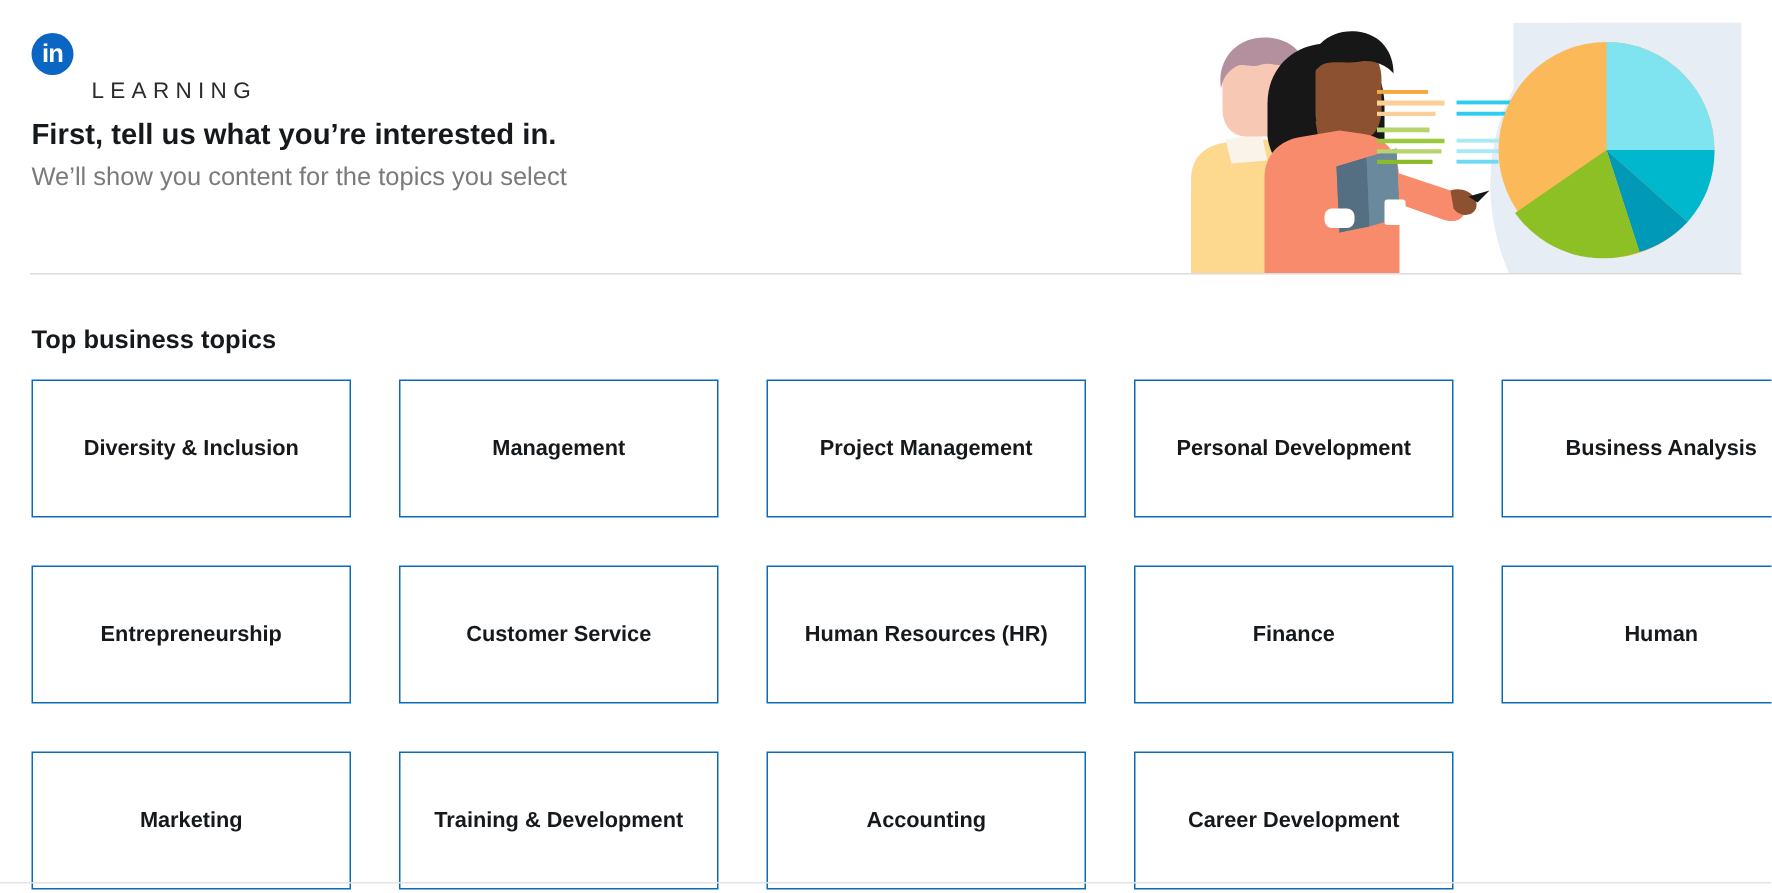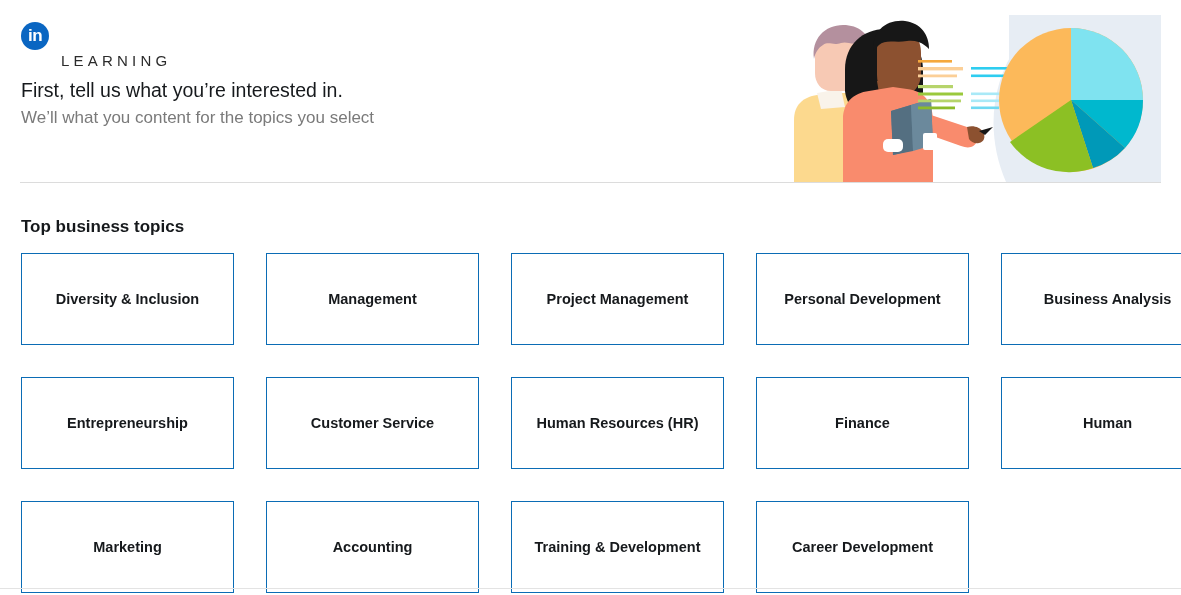--- a/index.html
+++ b/index.html
@@ -74,21 +74,21 @@
   }
 
   .headline-block {
     position: absolute;
     left: 21px;
     top: 78px;
     z-index: 5;
   }
   .headline {
     font-size: 19.5px;
-    font-weight: normal;
+    font-weight: bold;
     color: #16191c;
     line-height: 1.3;
     margin: 0;
     white-space: nowrap;
   }
   .subhead {
     font-size: 17px;
     color: #7a7a7a;
     line-height: 1.35;
     margin: 4px 0 0 0;
@@ -177,21 +177,21 @@
 
     <div class="brand">
       <span class="brand-mark">
         <span class="in-text">in</span>
       </span>
       <span class="brand-word">LEARNING</span>
     </div>
 
     <div class="headline-block">
       <h1 class="headline">First, tell us what you’re interested in.</h1>
-      <p class="subhead">We’ll what you content for the topics you select</p>
+      <p class="subhead">We’ll show you content for the topics you select</p>
     </div>
 
     <div class="hero-art">
       <svg width="380" height="167" viewBox="0 0 380 167" xmlns="http://www.w3.org/2000/svg">
 
         <g>
           <path d="M380 0 H228 C228 0 232 40 258 78 C284 116 330 140 380 145 Z" fill="#e7edf4"></path>
           <rect x="228" y="0" width="152" height="167" fill="#e7edf4"></rect>
           <path d="M228 167 C208 120 214 52 262 8 L262 167 Z" fill="#e7edf4"></path>
           <path d="M225 167 C200 110 212 40 266 0 L380 0 L380 167 Z" fill="#e7edf4"></path>
@@ -287,24 +287,24 @@
         <span class="label">Finance</span>
       </button>
 
       <button class="topic-card">
         <span class="label">Human</span>
       </button>
       <button class="topic-card">
         <span class="label">Marketing</span>
       </button>
       <button class="topic-card">
+        <span class="label">Training &amp; Development</span>
+      </button>
+      <button class="topic-card">
         <span class="label">Accounting</span>
-      </button>
-      <button class="topic-card">
-        <span class="label">Training &amp; Development</span>
       </button>
       <button class="topic-card">
         <span class="label">Career Development</span>
       </button>
     </div>
   </div>
 
   <div class="footer-rule"></div>
 </div>
 

